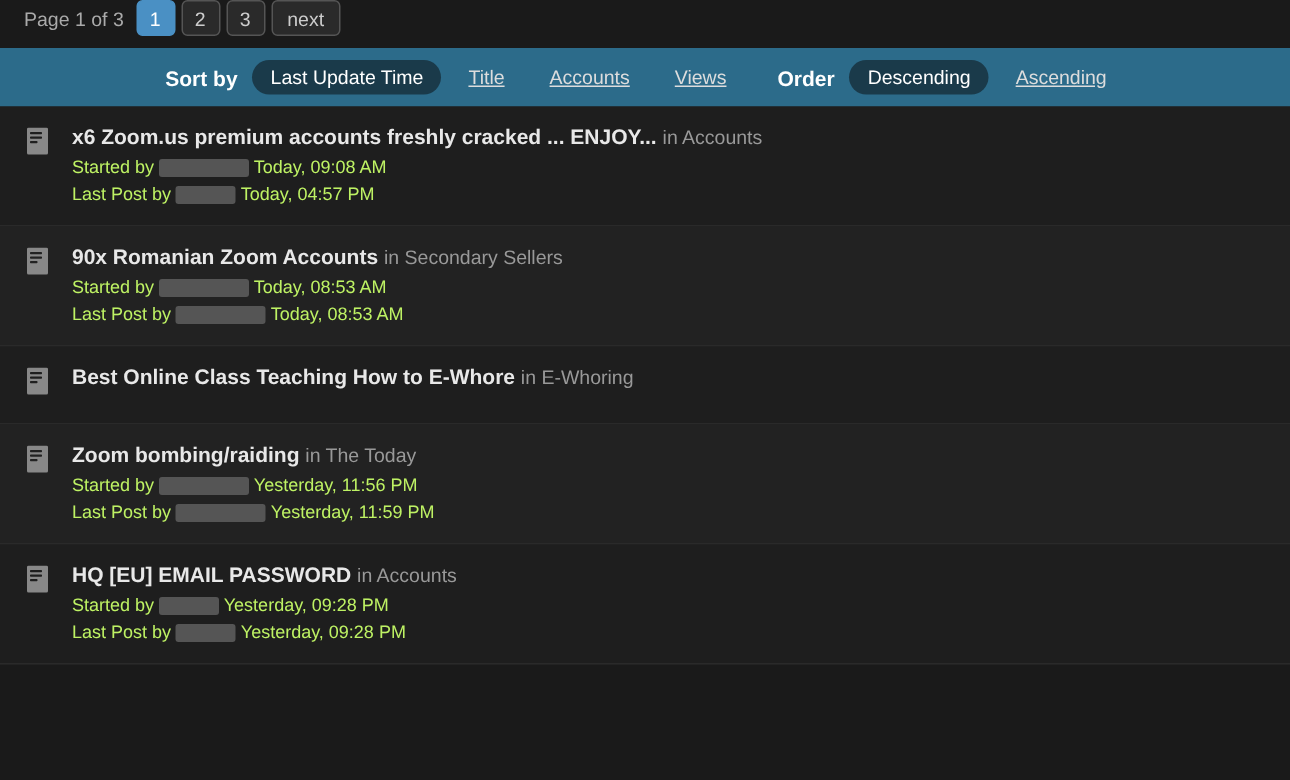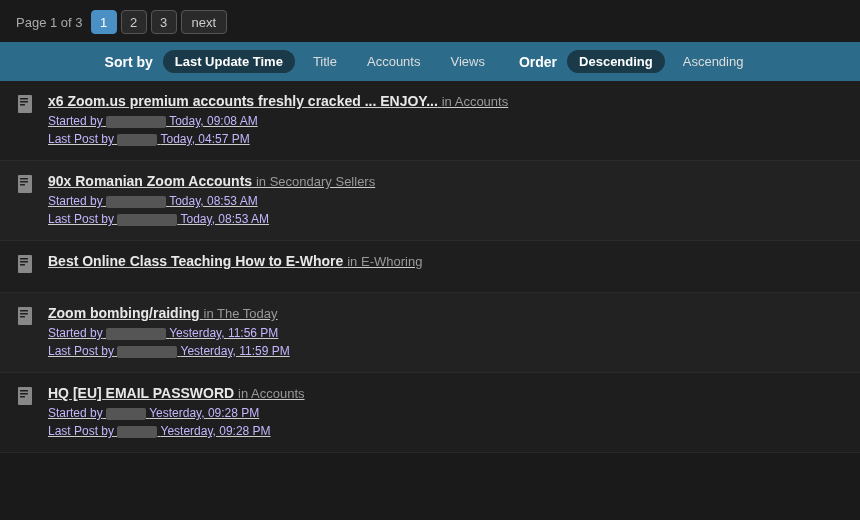--- a/index.html
+++ b/index.html
@@ -10,21 +10,21 @@
       font-size: 13px;
       width: 860px;
       min-height: 520px;
     }
 
     
     .pagination {
       display: flex;
       align-items: center;
       gap: 4px;
-      padding: 10px 16px 8px 16px;
+      padding: 0 16px 8px 16px;
       background: #1a1a1a;
     }
     .pagination-label {
       color: #aaa;
       font-size: 13px;
       margin-right: 4px;
     }
     .page-btn {
       display: inline-flex;
       align-items: center;
@@ -70,25 +70,25 @@
       justify-content: center;
       padding: 4px 12px;
       border-radius: 14px;
       border: none;
       font-size: 13px;
       cursor: pointer;
     }
     .sort-btn.active {
       background: #1a3a4a;
       color: #fff;
-      font-weight: bold;
     }
     .sort-btn.inactive {
       background: transparent;
       color: #ddd;
+      text-decoration: underline;
     }
     .order-label {
       color: #fff;
       font-weight: bold;
       font-size: 14px;
       margin-left: 16px;
       margin-right: 4px;
     }
 
     
@@ -112,38 +112,37 @@
       margin-top: 2px;
       flex-shrink: 0;
     }
     .thread-icon svg {
       width: 20px;
       height: 22px;
       fill: #888;
     }
     .thread-content {
       flex: 1;
-      text-decoration: underline;
     }
     .thread-title {
       font-size: 14px;
       font-weight: bold;
       color: #ddd;
       margin-bottom: 3px;
     }
     .thread-title .topic-name {
       color: #e8e8e8;
     }
     .thread-title .in-cat {
       color: #999;
       font-weight: normal;
       font-size: 13px;
     }
     .thread-meta {
-      color: #c4b5fd;
+      color: #bef264;
       font-size: 12px;
       line-height: 1.5;
     }
     .thread-meta .blurred {
       display: inline-block;
       background: #555;
       color: transparent;
       border-radius: 2px;
       min-width: 60px;
       height: 12px;

